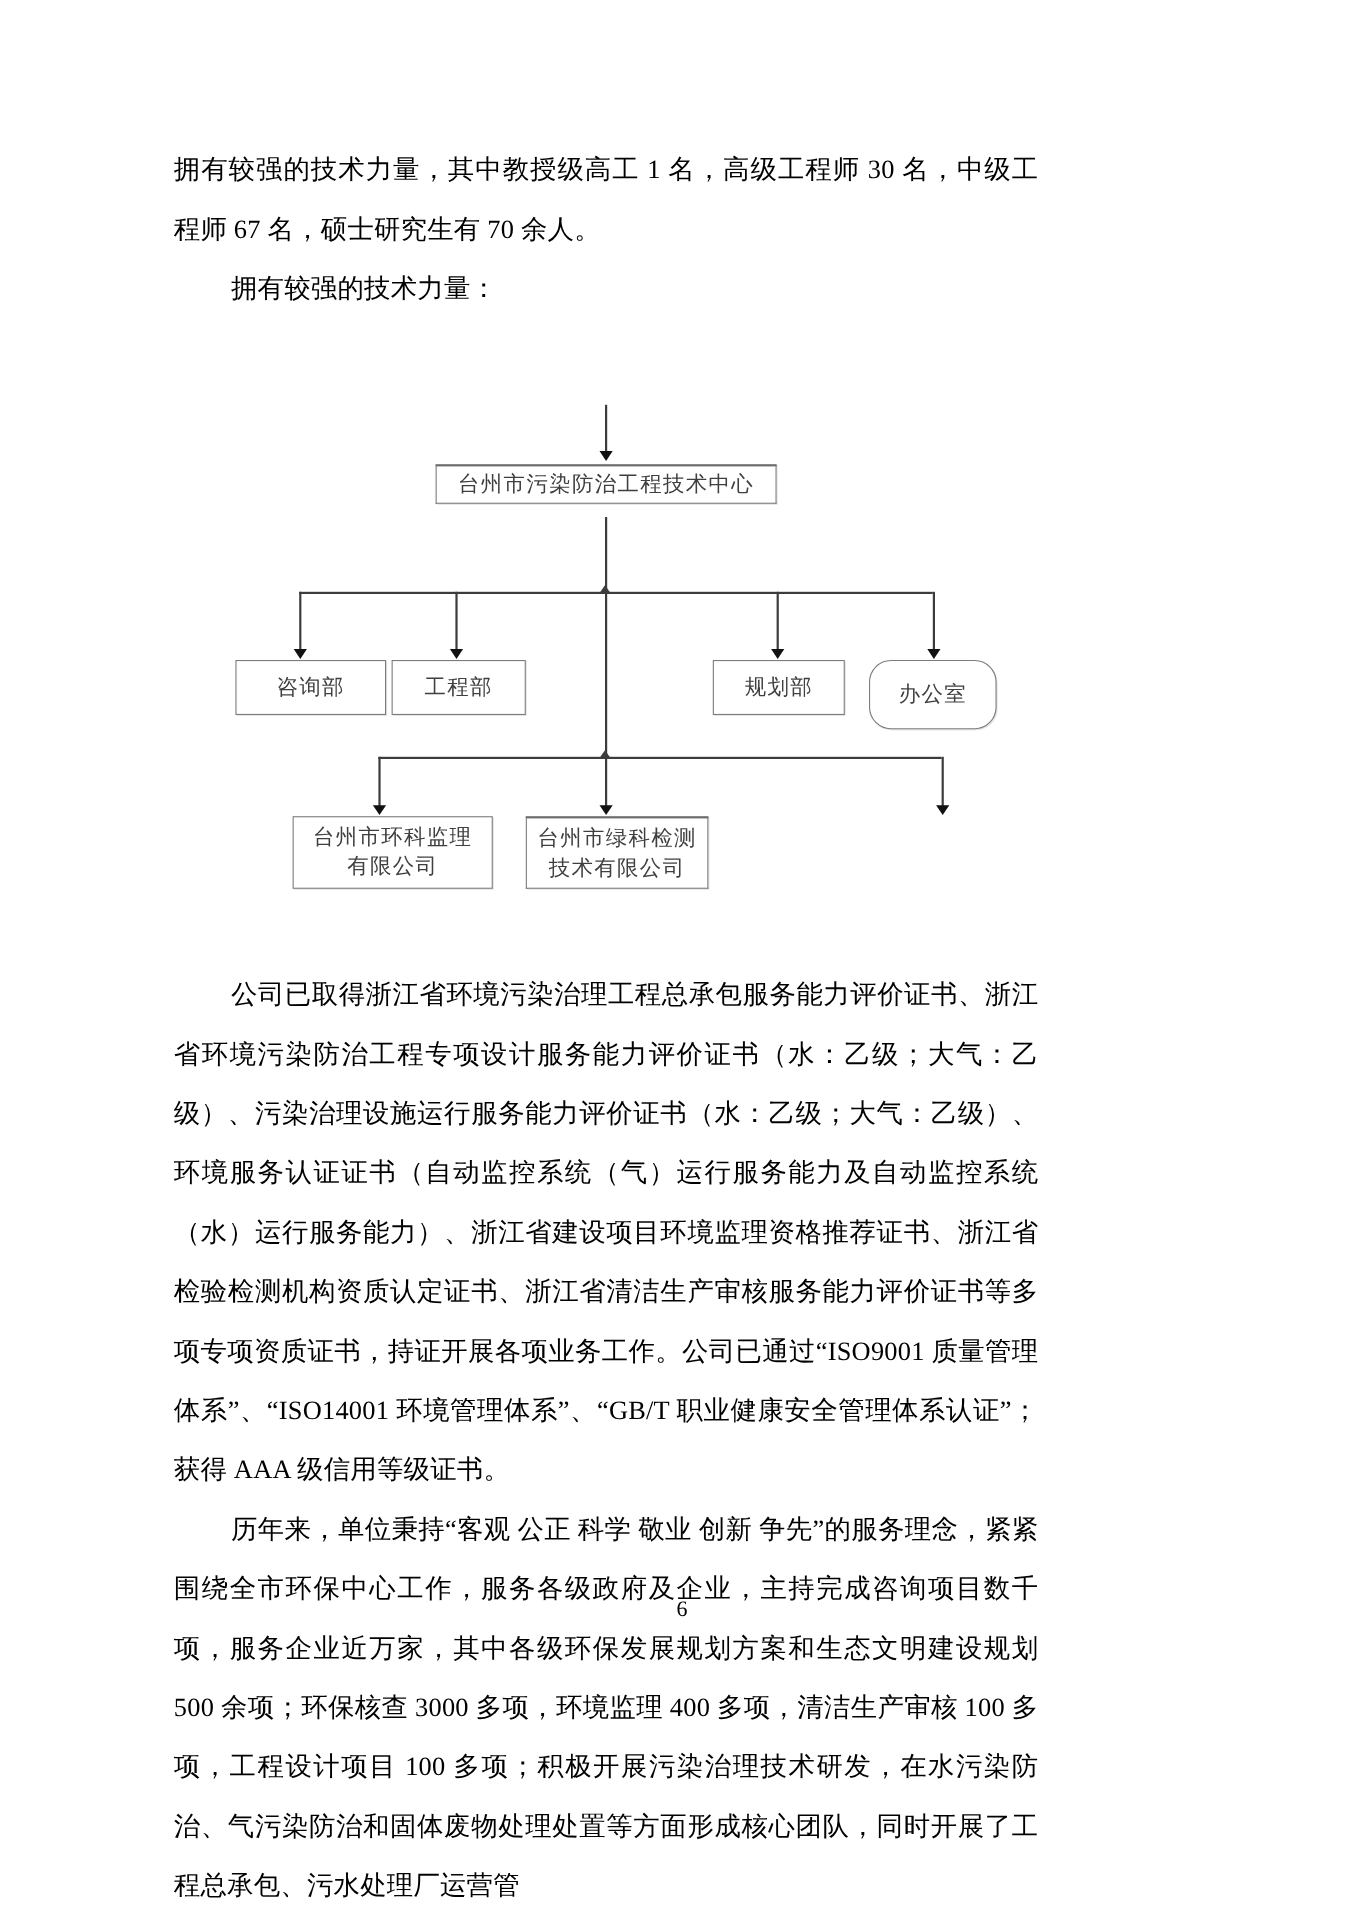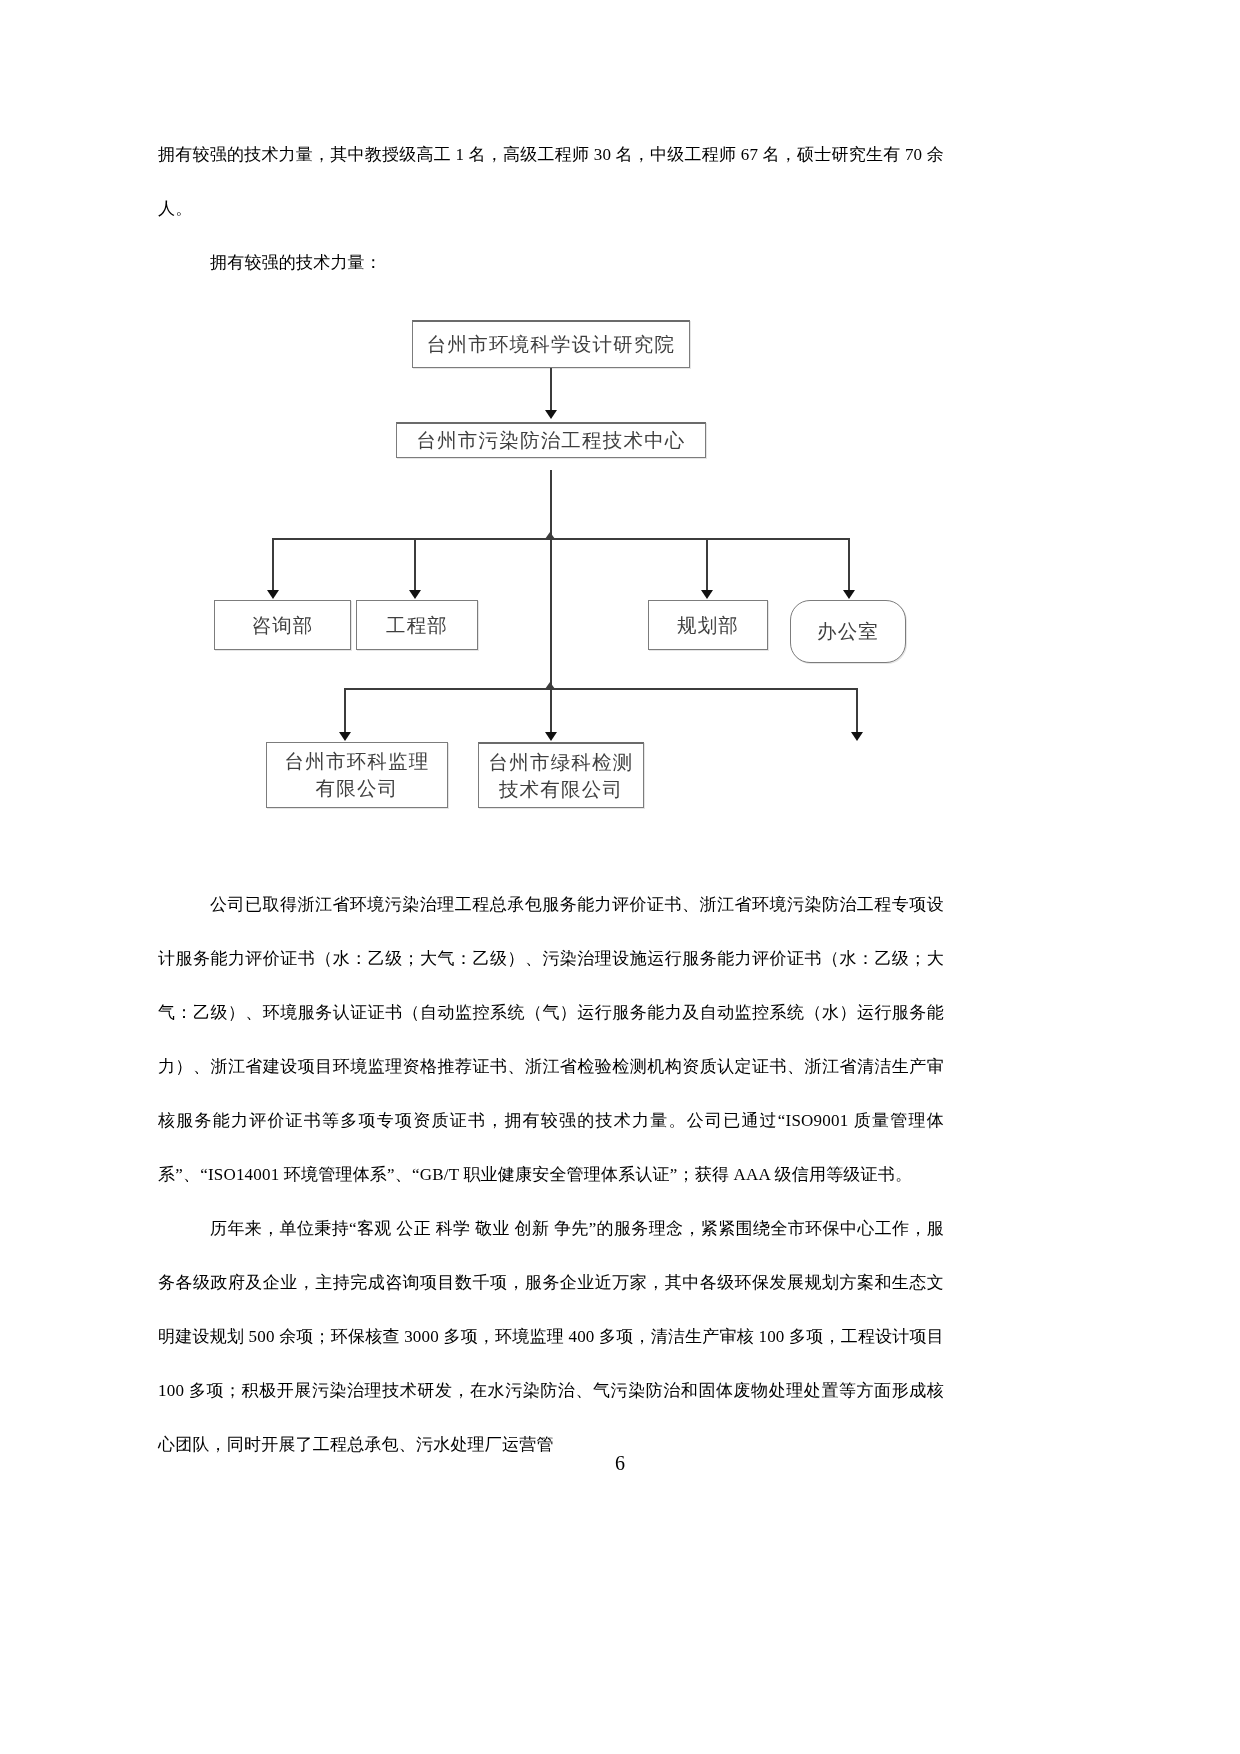--- a/index.html
+++ b/index.html
@@ -20,21 +20,21 @@
     box-sizing: border-box;
   }
   .content {
     position: absolute;
     left: 158px;
     top: 128px;
     width: 786px;
   }
   p.body-text {
     margin: 0;
-    font-size: 17px;
+    font-size: 24px;
     line-height: 54px;
     text-align: justify;
     text-justify: inter-ideograph;
     letter-spacing: 0.2px;
     font-family: "Liberation Serif", "DejaVu Serif", serif;
   }
   p.indent {
     text-indent: 52px;
   }
 
@@ -104,21 +104,20 @@
 <div class="page">
 
   <div class="content">
 
     <p class="body-text">拥有较强的技术力量，其中教授级高工 1 名，高级工程师 30 名，中级工程师 67 名，硕士研究生有 70 余人。</p>
 
     <p class="body-text indent">拥有较强的技术力量：</p>
 
     <div class="chart">
 
-      <div class="node dark-top" style="left:254px; top:22px; width:278px; height:48px;">台州市环境科学设计研究院</div>
 
       <div class="line-v" style="left:392px; top:70px; height:44px;"></div>
       <div class="arrow-down" style="left:387px; top:112px;"></div>
 
       <div class="node dark-top" style="left:238px; top:124px; width:310px; height:36px;">台州市污染防治工程技术中心</div>
 
       <div class="line-v" style="left:392px; top:172px; height:68px;"></div>
 
       <div class="line-h" style="left:114px; top:240px; width:576px;"></div>
       <div class="arrow-up" style="left:387px; top:234px;"></div>
@@ -161,21 +160,21 @@
 技术有限公司</div>
 
       <div class="node" style="left:108px; top:444px; width:182px; height:66px;">台州市环科监理
 有限公司</div>
 
 
     </div>
 
     <div style="height:92px"></div>
 
-    <p class="body-text indent">公司已取得浙江省环境污染治理工程总承包服务能力评价证书、浙江省环境污染防治工程专项设计服务能力评价证书（水：乙级；大气：乙级）、污染治理设施运行服务能力评价证书（水：乙级；大气：乙级）、环境服务认证证书（自动监控系统（气）运行服务能力及自动监控系统（水）运行服务能力）、浙江省建设项目环境监理资格推荐证书、浙江省检验检测机构资质认定证书、浙江省清洁生产审核服务能力评价证书等多项专项资质证书，拥有较强的技术力量。公司已通过“ISO9001 质量管理体系”、“ISO14001 环境管理体系”、“GB/T 职业健康安全管理体系认证”；获得 AAA 级信用等级证书。</p>
+    <p class="body-text indent">公司已取得浙江省环境污染治理工程总承包服务能力评价证书、浙江省环境污染防治工程专项设计服务能力评价证书（水：乙级；大气：乙级）、污染治理设施运行服务能力评价证书（水：乙级；大气：乙级）、环境服务认证证书（自动监控系统（气）运行服务能力及自动监控系统（水）运行服务能力）、浙江省建设项目环境监理资格推荐证书、浙江省检验检测机构资质认定证书、浙江省清洁生产审核服务能力评价证书等多项专项资质证书，持证开展各项业务工作。公司已通过“ISO9001 质量管理体系”、“ISO14001 环境管理体系”、“GB/T 职业健康安全管理体系认证”；获得 AAA 级信用等级证书。</p>
 
     <p class="body-text indent">历年来，单位秉持“客观 公正 科学 敬业 创新 争先”的服务理念，紧紧围绕全市环保中心工作，服务各级政府及企业，主持完成咨询项目数千项，服务企业近万家，其中各级环保发展规划方案和生态文明建设规划 500 余项；环保核查 3000 多项，环境监理 400 多项，清洁生产审核 100 多项，工程设计项目 100 多项；积极开展污染治理技术研发，在水污染防治、气污染防治和固体废物处理处置等方面形成核心团队，同时开展了工程总承包、污水处理厂运营管</p>
 
   </div>
 
   <div class="page-number">6</div>
 
 </div>
 
 </body></html>

